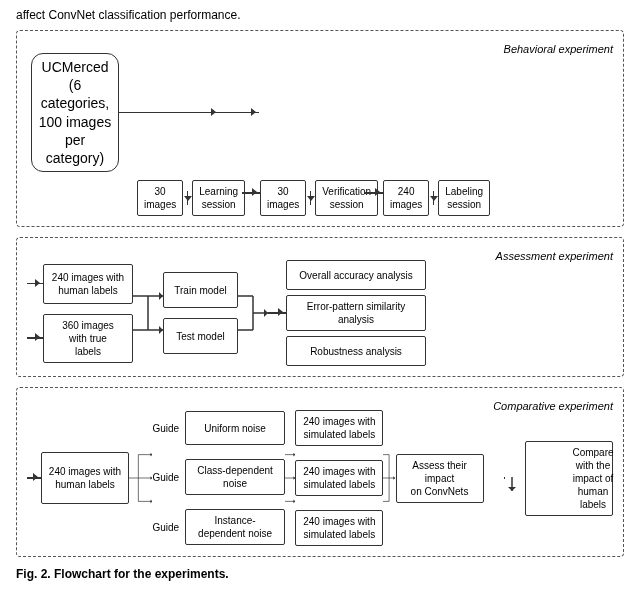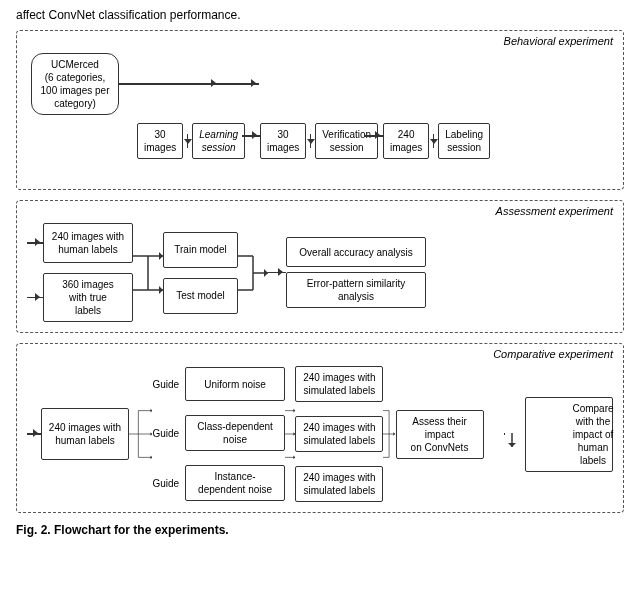--- a/index.html
+++ b/index.html
@@ -21,21 +21,21 @@
     
     .section {
       border: 1.5px dashed #555;
       border-radius: 4px;
       position: relative;
       margin-bottom: 10px;
       padding: 22px 10px 10px 10px;
     }
     .section-label {
       position: absolute;
-      top: 4px;
+      top: 12px;
       right: 10px;
       font-size: 11px;
       font-style: italic;
     }
     
     .box {
       border: 1.2px solid #333;
       border-radius: 2px;
       padding: 4px 6px;
       text-align: center;
@@ -124,21 +124,21 @@
 <div class="page">
 
   <div class="intro-text">affect ConvNet classification performance.</div>
 
   <div class="section behavioral">
     <span class="section-label">Behavioral experiment</span>
 
     <div style="display:flex; align-items:center; margin-bottom:8px; padding-left:4px;">
 
       <div class="ucmerced-box">
-        <span style="white-space:pre-line; font-size:10px;">UCMerced
+        <span style="white-space:pre-line; font-size:14px;">UCMerced
 (6 categories,
 100 images per
 category)</span>
       </div>
 
       <div style="flex:1; height:1.5px; background:#333; position:relative; min-width:30px; max-width:100px;">
         <div style="position:absolute; right:-1px; top:-4px; border:4px solid transparent; border-left:5px solid #333;"></div>
       </div>
 
 
@@ -148,21 +148,21 @@
 
     </div>
 
     <div style="display:flex; align-items:flex-start; padding-left:110px; gap:0;">
 
       <div class="flex-col" style="gap:4px; width:105px; align-items:center;">
         <div class="box box-sm" style="width:80px; min-height:30px; font-size:10px;">
           <span>30 images</span>
         </div>
         <div class="arrow-down" style="height:14px;"></div>
-        <div class="box box-md" style="width:88px; min-height:36px; font-size:10px;font-style:italic;">
+        <div class="box box-md" style="width:88px; min-height:36px; font-size:10px;">
           <span style="white-space:pre-line; text-align:center;">Learning
 session</span>
         </div>
       </div>
 
       <div style="display:flex; align-items:center; margin-top:12px;">
         <div style="width:18px; height:1.5px; background:#333; position:relative;">
           <div style="position:absolute; right:-1px; top:-4px; border:4px solid transparent; border-left:5px solid #333;"></div>
         </div>
       </div>
@@ -261,20 +261,23 @@
 
       <div style="display:flex; flex-direction:column; gap:5px; align-items:flex-start; flex:1;">
         <div class="box" style="width:140px; min-height:30px; font-size:10px; padding:4px 6px;">
           <span style="text-align:center;">Overall accuracy
 analysis</span>
         </div>
         <div class="box" style="width:140px; min-height:30px; font-size:10px; padding:4px 6px;">
           <span style="text-align:center;">Error-pattern similarity
 analysis</span>
         </div>
+        <div class="box" style="width:140px; min-height:30px; font-size:10px; padding:4px 6px;">
+          <span style="text-align:center;">Robustness analysis</span>
+        </div>
       </div>
 
     </div>
   </div>
 
   <div class="section" style="min-height:150px;">
     <span class="section-label">Comparative experiment</span>
 
     <div style="display:flex; align-items:center; gap:0;">
 

